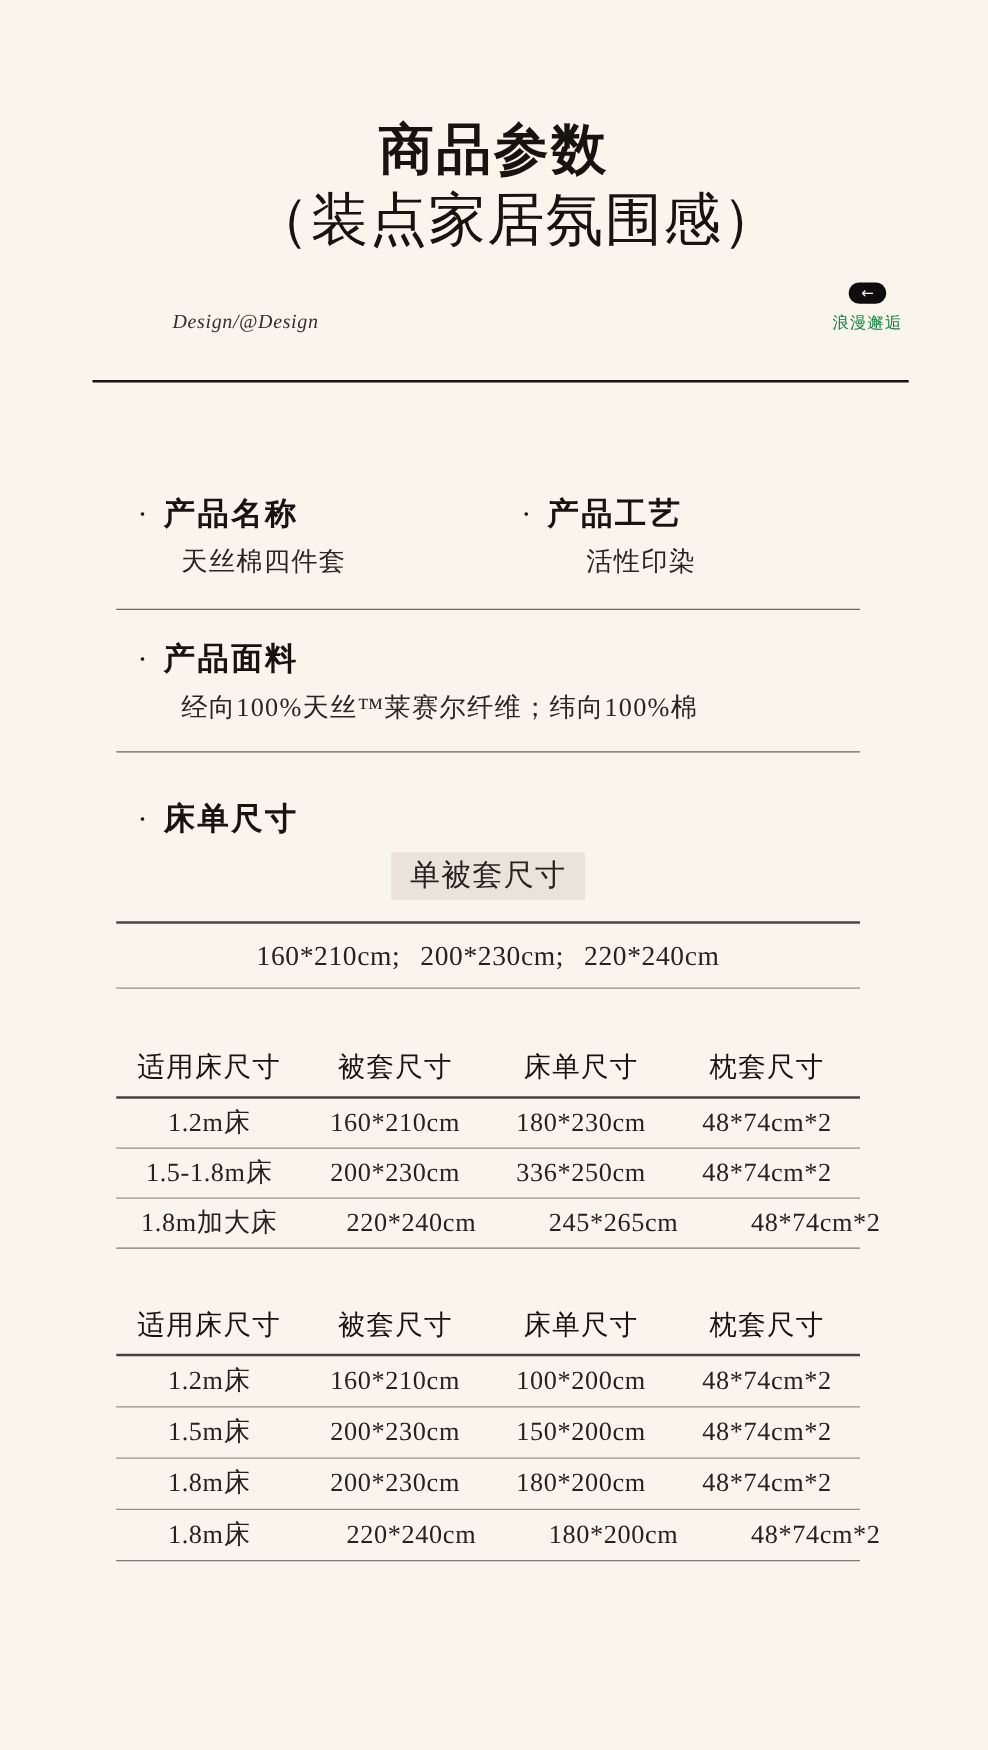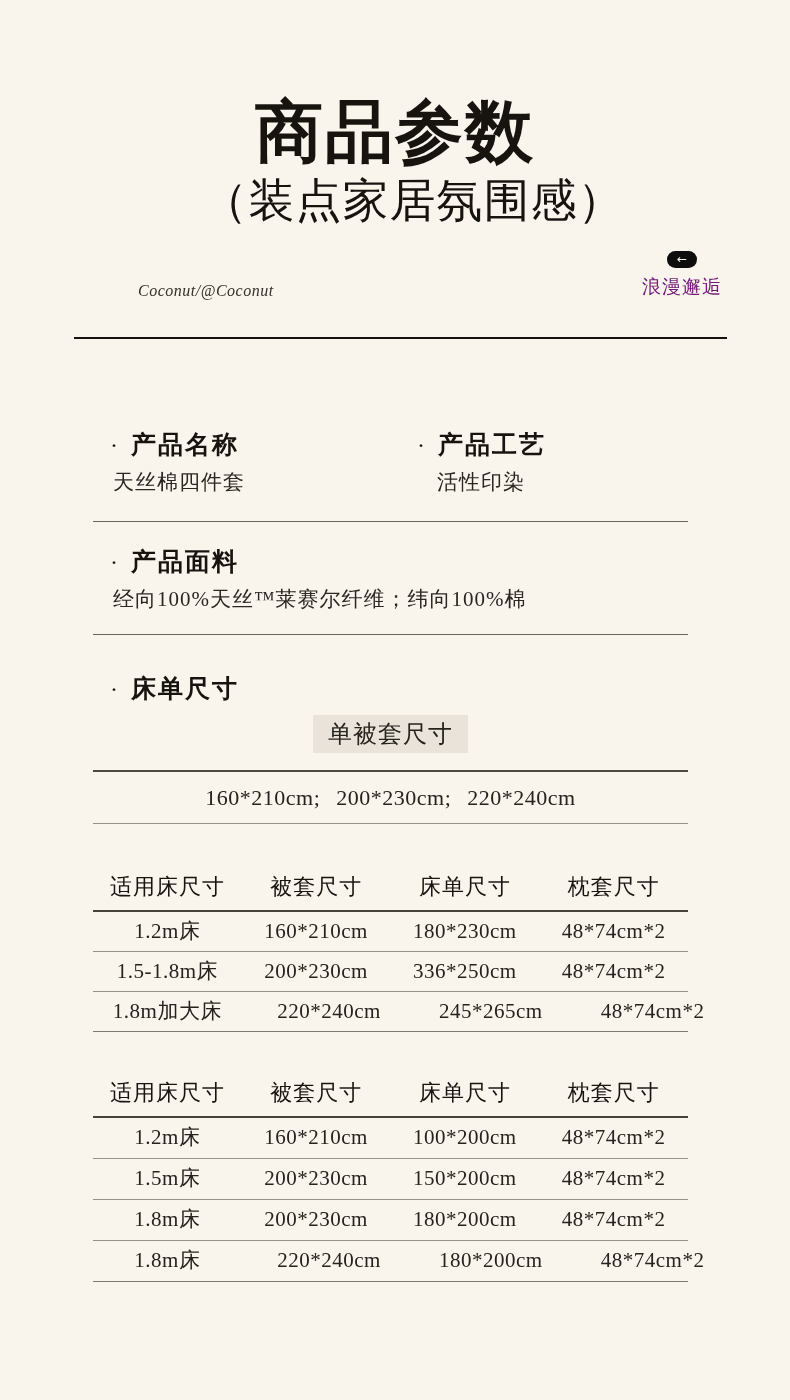--- a/index.html
+++ b/index.html
@@ -12,21 +12,21 @@
   }
   .page{width:790px;height:1400px;position:relative;}
 
   
   .title-row{
     margin-top:97px;
     display:flex;justify-content:center;align-items:flex-end;gap:26px;
     line-height:1.05;
   }
   .title-cn{
-    font-size:68px;font-weight:600;letter-spacing:2px;color:#17140f;
+    font-size:44px;font-weight:600;letter-spacing:2px;color:#17140f;
   }
   .title-en{
     font-family:"DejaVu Serif","Liberation Serif",serif;
     font-size:58px;font-weight:400;letter-spacing:2px;color:#17140f;
     border-bottom:2px solid #17140f;padding:0 3px 1px 3px;
   }
   .subtitle{
     margin-top:8px;
     text-align:center;
     transform:translateX(18px);
@@ -45,38 +45,38 @@
     display:flex;flex-direction:column;align-items:center;gap:6px;
     margin-right:8px;
   }
   .back-pill{
     width:30px;height:17px;border-radius:9px;
     background:#0d0d0d;color:#f9f4ec;
     display:flex;align-items:center;justify-content:center;
     font-family:"DejaVu Sans","Liberation Sans",sans-serif;
     font-size:12px;line-height:1;
   }
-  .tagline{font-size:19px;color:#701a75;letter-spacing:1px;}
+  .tagline{font-size:13px;color:#15803d;letter-spacing:1px;}
   .main-divider{
     margin:37px 63px 0 74px;
     height:2px;background:#15130f;border:none;
   }
 
   
   .content{margin-left:93px;width:595px;}
 
   .sec-head{display:flex;align-items:baseline;}
   .bullet{
     font-size:24px;margin:0 13px 0 17px;color:#17140f;line-height:1.1;
   }
   .sec-label{
     font-size:25px;font-weight:600;letter-spacing:2px;color:#17140f;line-height:1.1;
   }
   .sec-value{
-    margin:12px 0 0 20px;
+    margin:12px 0 0 52px;
     font-size:21px;letter-spacing:1px;color:#2a2722;line-height:1.15;
   }
   .two-cols{display:flex;margin-top:92px;}
   .col-a{width:324px;flex:none;}
   .col-b{flex:1;}
   .col-b .bullet{margin-left:0;}
   .thin-divider{height:1px;background:#6b675f;border:none;margin:0;}
   .d1{margin-top:26px;}
   .sec-fabric{margin-top:26px;}
   .d2{margin-top:23px;}
@@ -116,21 +116,21 @@
 <body>
 
 <div class="page">
 
   <div class="title-row">
     <span class="title-cn">商品参数</span>
   </div>
   <div class="subtitle">（装点家居氛围感）</div>
 
   <div class="credit-row">
-    <span class="credit">Coconut/@Coconut</span>
+    <span class="credit">Design/@Design</span>
     <div class="tagline-block">
       <span class="back-pill">
         <span>←</span>
       </span>
       <span class="tagline">浪漫邂逅</span>
     </div>
   </div>
 
   <hr class="main-divider">
 

